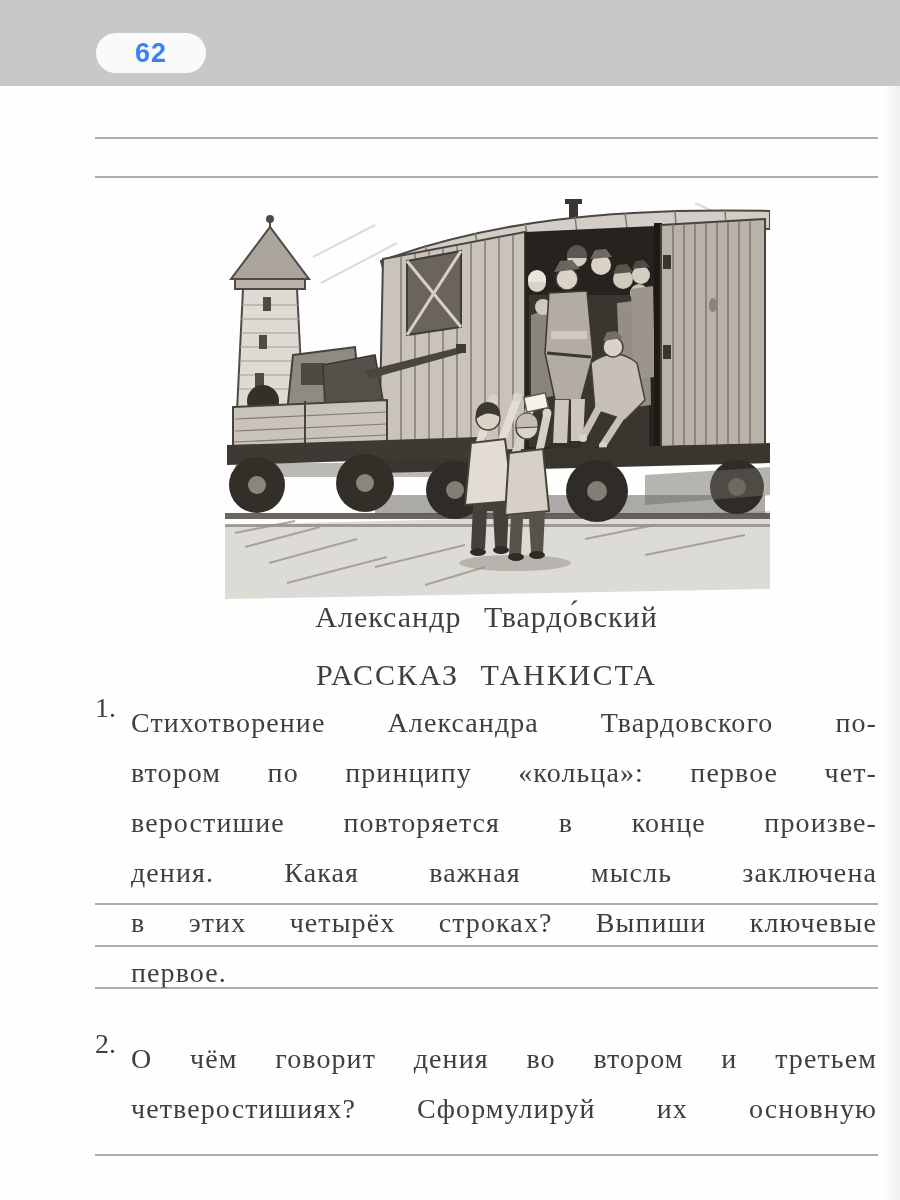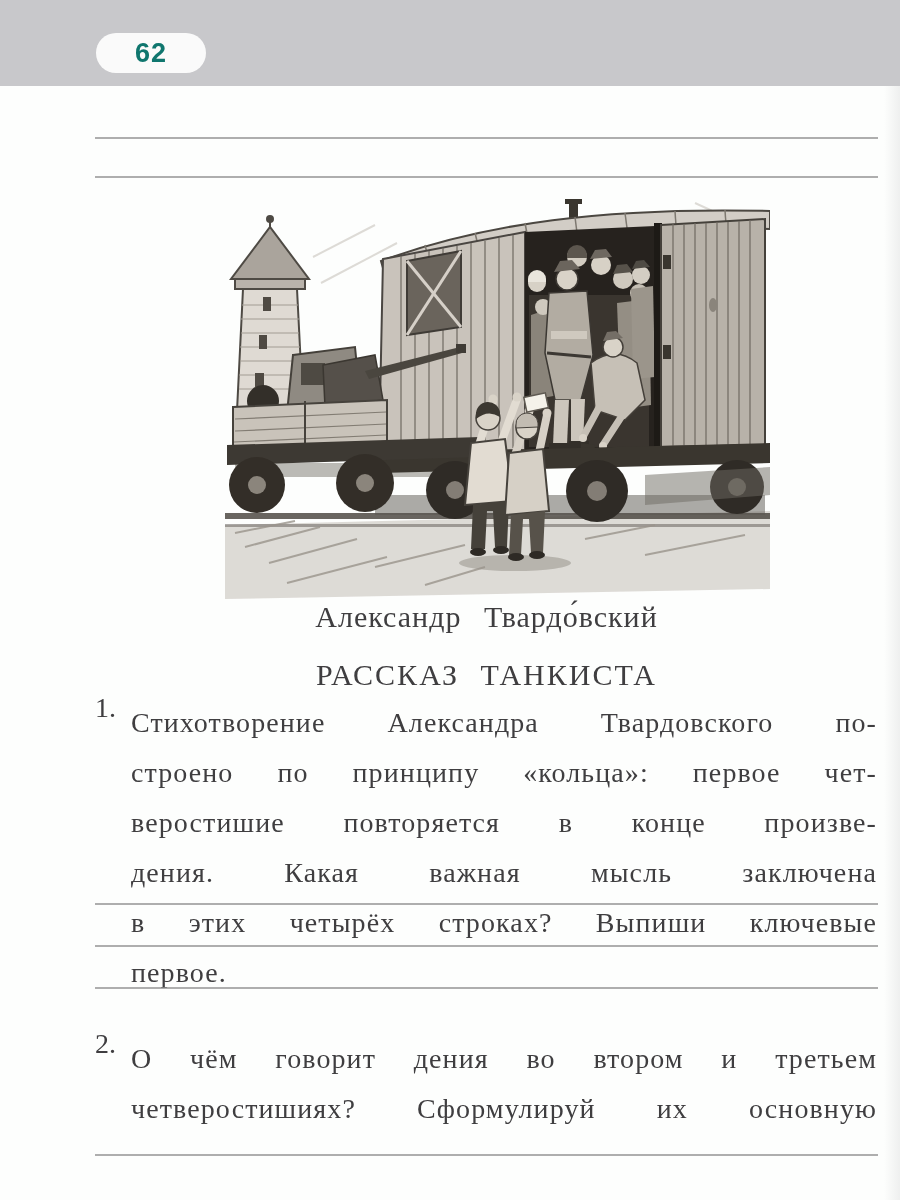--- a/index.html
+++ b/index.html
@@ -10,21 +10,21 @@
     width:900px;height:1200px;position:relative;overflow:hidden;
     background:var(--paper);
     font-family:"Liberation Serif","DejaVu Serif",serif;
     color:var(--ink);
   }
   .band{position:absolute;left:0;top:0;width:900px;height:86px;background:var(--band);}
   .pill{
     position:absolute;left:96px;top:33px;width:110px;height:40px;border-radius:20px;
     background:var(--pill);display:flex;align-items:center;justify-content:center;
     font-family:"Liberation Sans","DejaVu Sans",sans-serif;font-size:27px;font-weight:600;
-    color:#0f766e;letter-spacing:1px;
+    color:#3b82f6;letter-spacing:1px;
   }
   .edge-shadow{position:absolute;right:0;top:86px;width:16px;height:1114px;
     background:linear-gradient(to right, rgba(0,0,0,0), rgba(110,110,115,0.10));}
   .wline{position:absolute;left:95px;width:783px;height:2px;background:var(--rule);opacity:.72;}
   .illus{position:absolute;left:225px;top:195px;width:545px;height:410px;}
   .title{position:absolute;left:95px;top:598px;width:783px;text-align:center;font-weight:normal;}
   .title .author{font-size:30px;letter-spacing:1px;word-spacing:14px;line-height:38px;}
   .title .work{font-size:30px;letter-spacing:2px;word-spacing:12px;line-height:38px;margin-top:20px;}
   .qnum{position:absolute;left:95px;width:42px;font-size:28px;line-height:35px;}
   .qtext{position:absolute;left:131px;width:746px;font-size:28px;}
@@ -246,21 +246,21 @@
 </svg>
 
 <div class="title">
   <div class="author">Александр  Твардо́вский</div>
   <div class="work">РАССКАЗ  ТАНКИСТА</div>
 </div>
 
 <div class="qnum" id="q1num">1.</div>
 <div class="qtext" id="q1text">
   <div class="qline">Стихотворение Александра Твардовского по-</div>
-  <div class="qline">строено по принципу «кольца»: первое чет-</div>
+  <div class="qline">втором по принципу «кольца»: первое чет-</div>
   <div class="qline">веростишие повторяется в конце произве-</div>
   <div class="qline">дения. Какая важная мысль заключена</div>
   <div class="qline">в этих четырёх строках? Выпиши ключевые</div>
   <div class="qline last">первое.</div>
 </div>
 
 <div class="wline" style="top:903px"></div>
 <div class="wline" style="top:945px"></div>
 <div class="wline" style="top:987px"></div>
 

